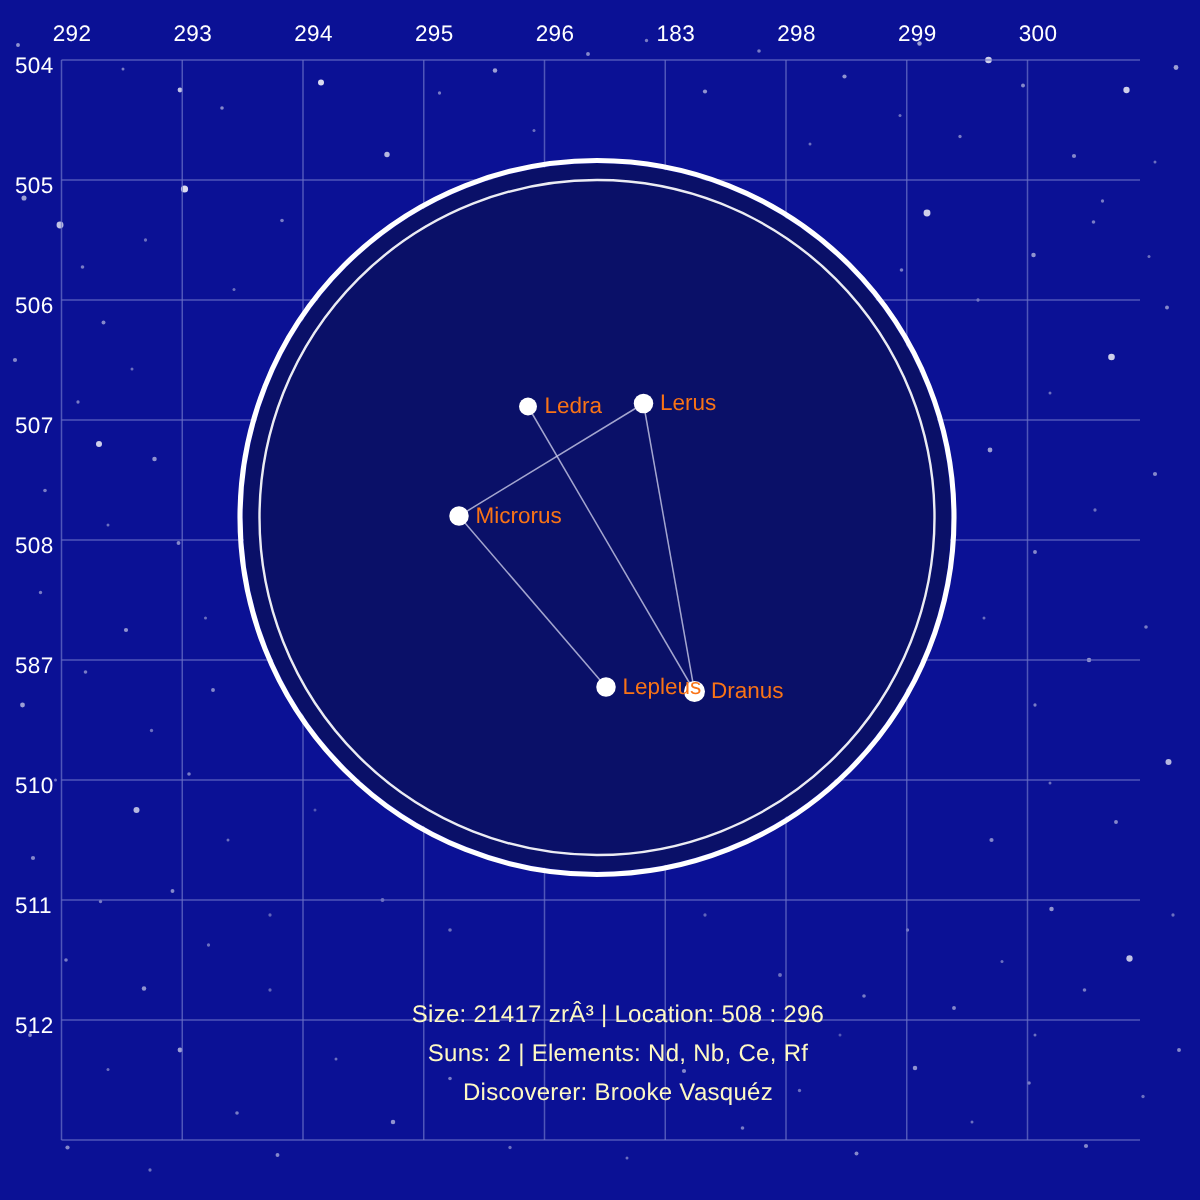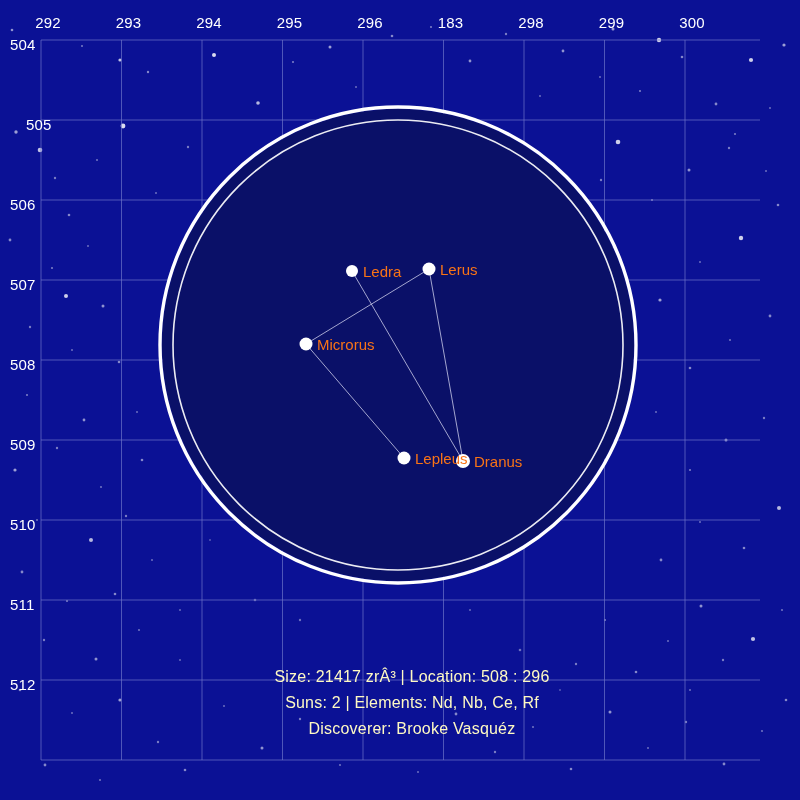--- a/index.html
+++ b/index.html
@@ -228,25 +228,25 @@
       <div class="axis-label axis-x" style="left: 209px; top: 14px;">294</div>
       <div class="axis-label axis-x" style="left: 289.5px; top: 14px;">295</div>
       <div class="axis-label axis-x" style="left: 370px; top: 14px;">296</div>
       <div class="axis-label axis-x" style="left: 450.5px; top: 14px;">183</div>
       <div class="axis-label axis-x" style="left: 531px; top: 14px;">298</div>
       <div class="axis-label axis-x" style="left: 611.5px; top: 14px;">299</div>
       <div class="axis-label axis-x" style="left: 692px; top: 14px;">300</div>
     </div>
   <div id="axis-y-labels">
       <div class="axis-label axis-y" style="left: 10px; top: 44px;">504</div>
-      <div class="axis-label axis-y" style="left: 26px; top: 124px;">505</div>
+      <div class="axis-label axis-y" style="left: 10px; top: 124px;">505</div>
       <div class="axis-label axis-y" style="left: 10px; top: 204px;">506</div>
       <div class="axis-label axis-y" style="left: 10px; top: 284px;">507</div>
       <div class="axis-label axis-y" style="left: 10px; top: 364px;">508</div>
-      <div class="axis-label axis-y" style="left: 10px; top: 444px;">509</div>
+      <div class="axis-label axis-y" style="left: 10px; top: 444px;">587</div>
       <div class="axis-label axis-y" style="left: 10px; top: 524px;">510</div>
       <div class="axis-label axis-y" style="left: 10px; top: 604px;">511</div>
       <div class="axis-label axis-y" style="left: 10px; top: 684px;">512</div>
     </div>
   <div id="star-labels">
       <div class="star-label" style="left: 363px; top: 271px;">Ledra</div>
       <div class="star-label" style="left: 440px; top: 269px;">Lerus</div>
       <div class="star-label" style="left: 317px; top: 344px;">Microrus</div>
       <div class="star-label" style="left: 415px; top: 458px;">Lepleus</div>
       <div class="star-label" style="left: 474px; top: 461px;">Dranus</div>

